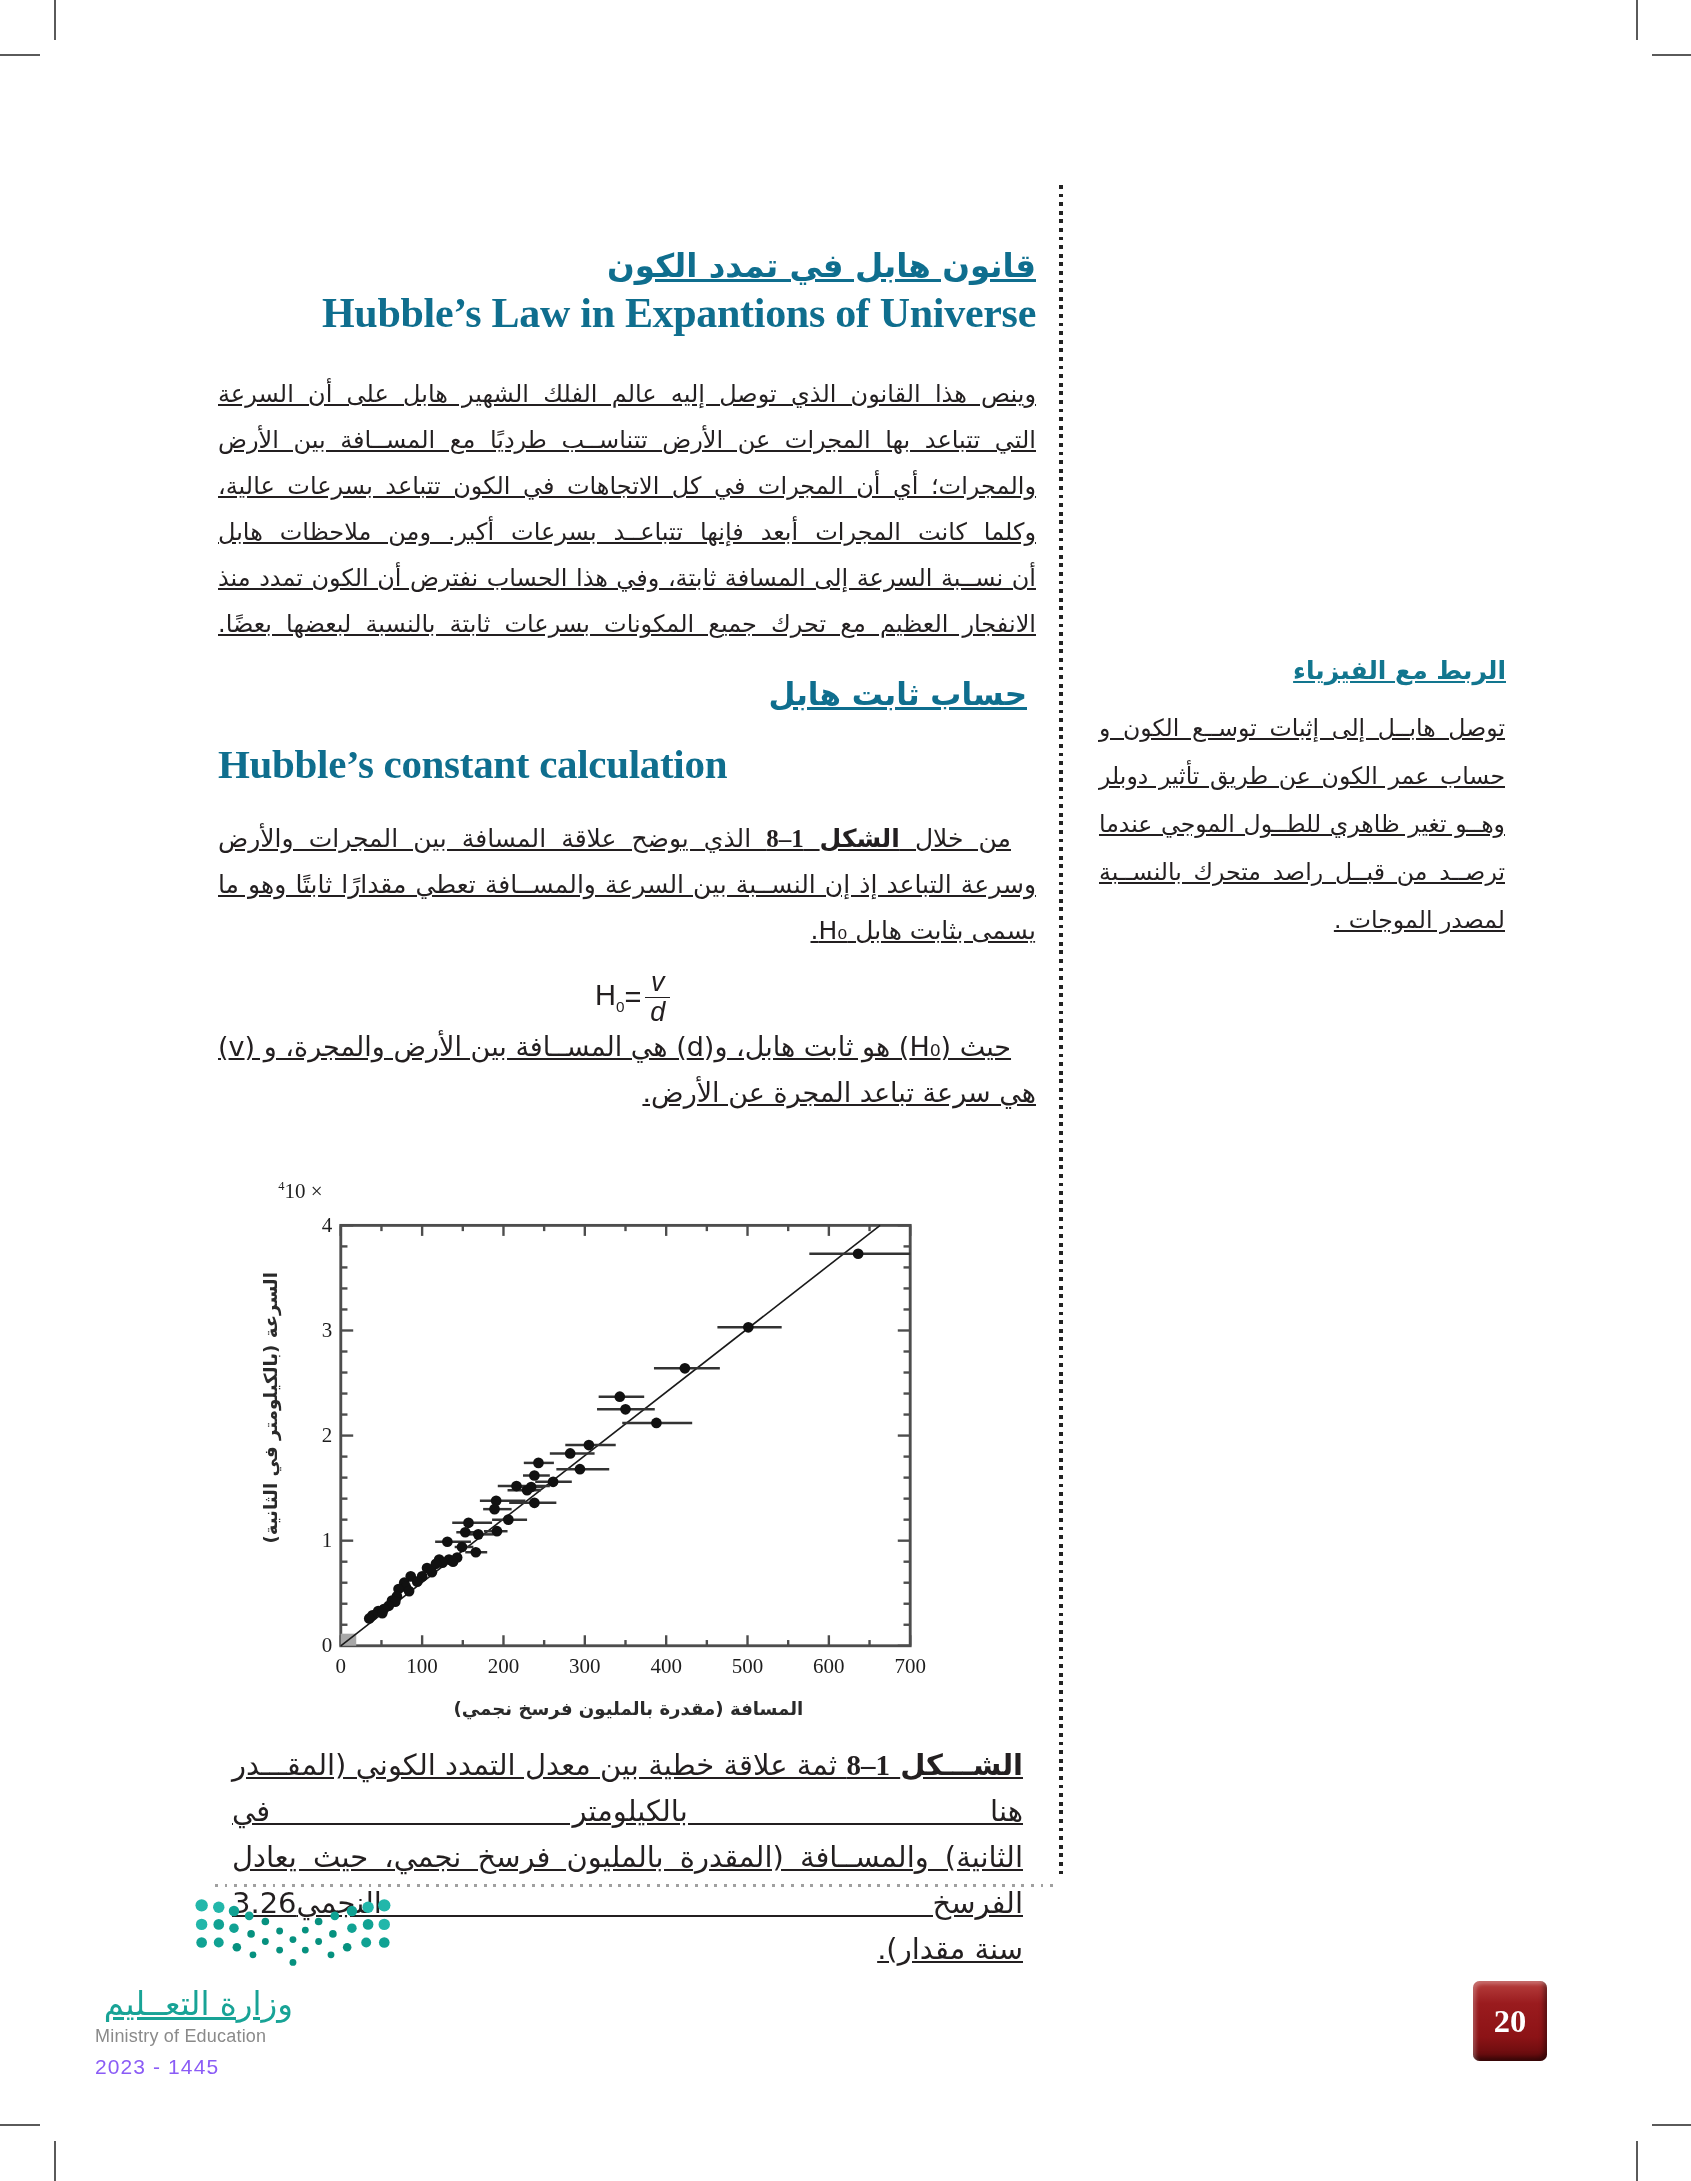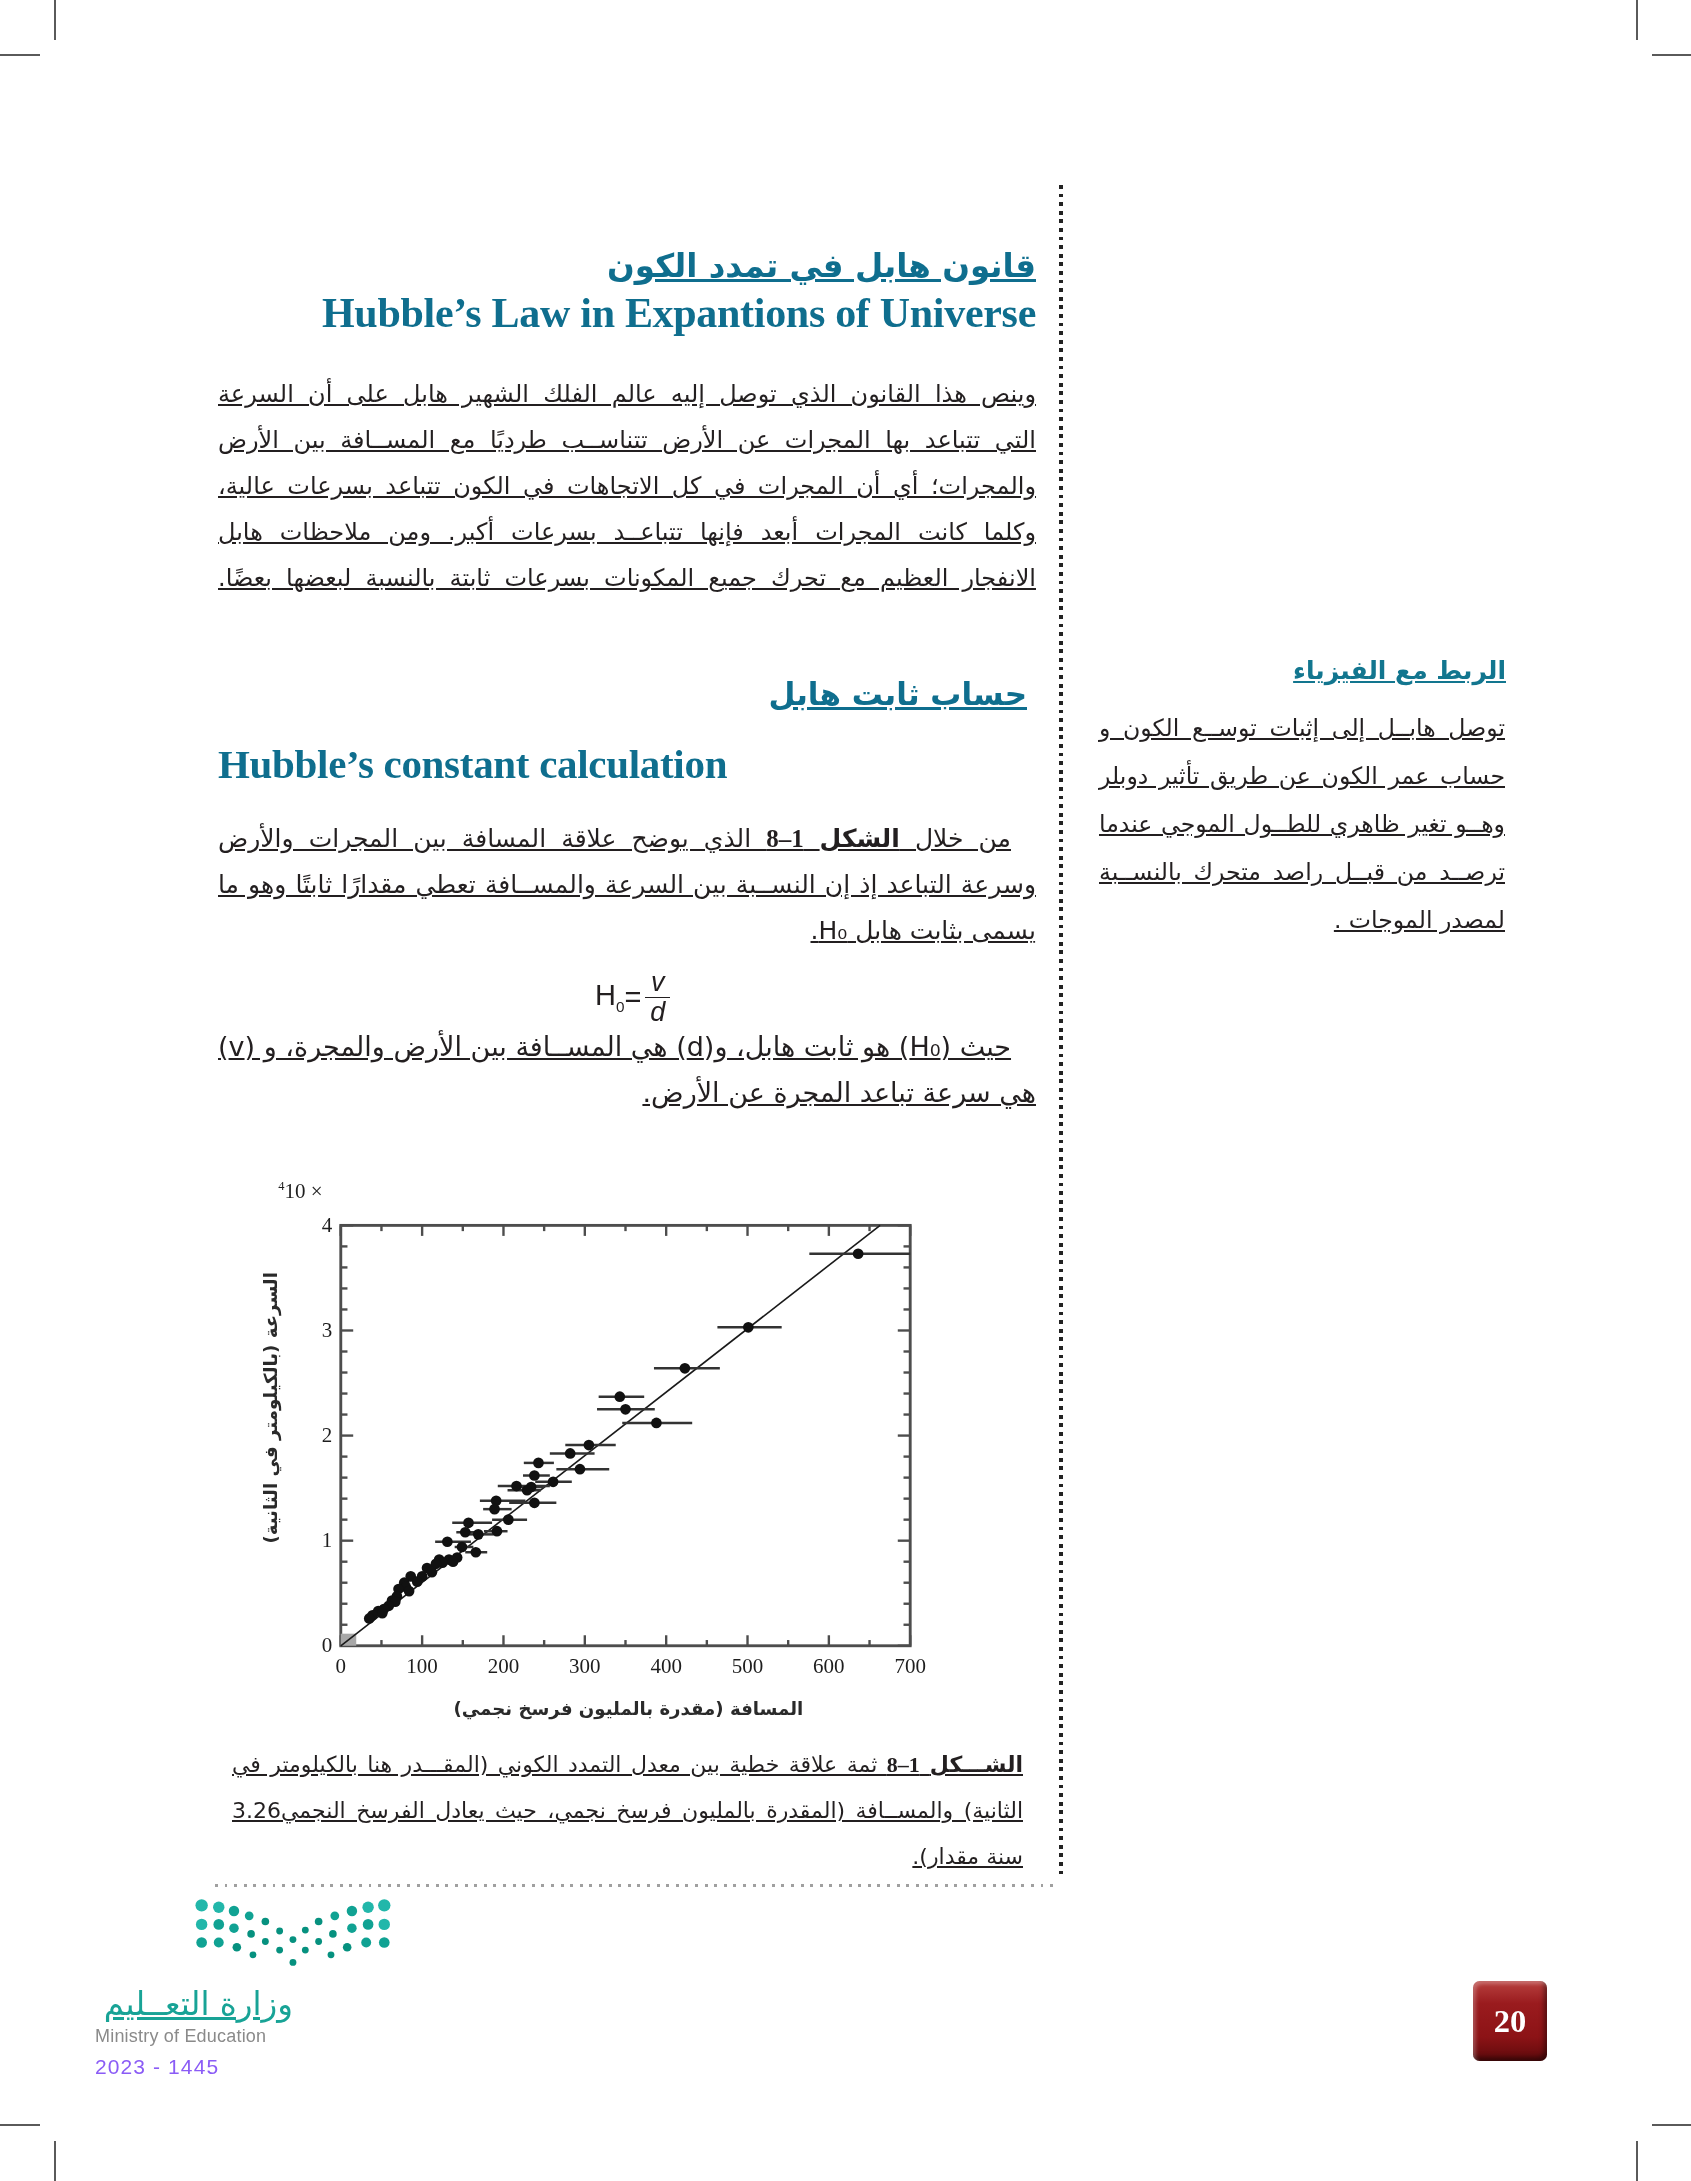--- a/index.html
+++ b/index.html
@@ -80,20 +80,21 @@
   <div class="hsep"></div>
 
   <div class="abs ar teal title-ar">قانون هابل في تمدد الكون</div>
   <div class="abs teal title-en">Hubble’s Law in Expantions of Universe</div>
 
   <div class="block ar p1" style="font-size: 24px;">
     <div class="ln j"><span class="in">وينص هذا القانون الذي توصل إليه عالم الفلك الشهير هابل على أن السرعة</span></div>
     <div class="ln j"><span class="in">التي تتباعد بها المجرات عن الأرض تتناســب طرديًا مع المســافة بين الأرض</span></div>
     <div class="ln j"><span class="in">والمجرات؛ أي أن المجرات في كل الاتجاهات في الكون تتباعد بسرعات عالية،</span></div>
     <div class="ln j"><span class="in">وكلما كانت المجرات أبعد فإنها تتباعــد بسرعات أكبر. ومن ملاحظات هابل</span></div>
+    <div class="ln j"><span class="in">أن نســبة السرعة إلى المسافة ثابتة، وفي هذا الحساب نفترض أن الكون تمدد منذ</span></div>
     <div class="ln j"><span class="in">الانفجار العظيم مع تحرك جميع المكونات بسرعات ثابتة بالنسبة لبعضها بعضًا.</span></div>
   </div>
 
   <div class="abs ar teal sec-ar">حساب ثابت هابل</div>
   <div class="abs teal sec-en">Hubble’s constant calculation</div>
 
   <div class="block ar p2" style="font-size: 25px;">
     <div class="ln j ind"><span class="in"><span>من خلال </span><b><span>الشكل</span> <bdi class="bnum" dir="ltr">8–1</bdi></b><span> الذي يوضح علاقة المسافة بين المجرات والأرض</span></span></div>
     <div class="ln j"><span class="in">وسرعة التباعد إذ إن النســبة بين السرعة والمســافة تعطي مقدارًا ثابتًا وهو ما</span></div>
     <div class="ln r"><span class="in">يسمى بثابت هابل H₀.</span></div>
@@ -282,21 +283,21 @@
         <text x="627.8571428571429" y="531" text-anchor="middle" class="tick-label">600</text>
         <text x="713" y="531" text-anchor="middle" class="tick-label">700</text>
         <text x="108" y="509" text-anchor="end" class="tick-label">0</text>
         <text x="108" y="399" text-anchor="end" class="tick-label">1</text>
         <text x="108" y="289" text-anchor="end" class="tick-label">2</text>
         <text x="108" y="179" text-anchor="end" class="tick-label">3</text>
         <text x="108" y="69" text-anchor="end" class="tick-label">4</text>
       </g>
   </svg>
 
-  <div class="block ar cap" style="font-size: 22px;">
+  <div class="block ar cap" style="font-size: 29px;">
     <div class="ln j"><span class="in"><b><span>الشـــكل</span> <bdi class="bnum" dir="ltr">8–1</bdi></b><span> ثمة علاقة خطية بين معدل التمدد الكوني (المقـــدر هنا بالكيلومتر في</span></span></div>
     <div class="ln j"><span class="in">الثانية) والمســافة (المقدرة بالمليون فرسخ نجمي، حيث يعادل الفرسخ النجمي3.26</span></div>
     <div class="ln r"><span class="in">سنة مقدار).</span></div>
   </div>
 
   <div class="abs ar side-title">الربط مع الفيزياء</div>
   <div class="block ar side" style="font-size: 23.6px;">
     <div class="ln j"><span class="in">توصل هابــل إلى إثبات توســع الكون و</span></div>
     <div class="ln j"><span class="in">حساب عمر الكون عن طريق تأثير دوبلر</span></div>
     <div class="ln j"><span class="in">وهــو تغير ظاهري للطــول الموجي عندما</span></div>

